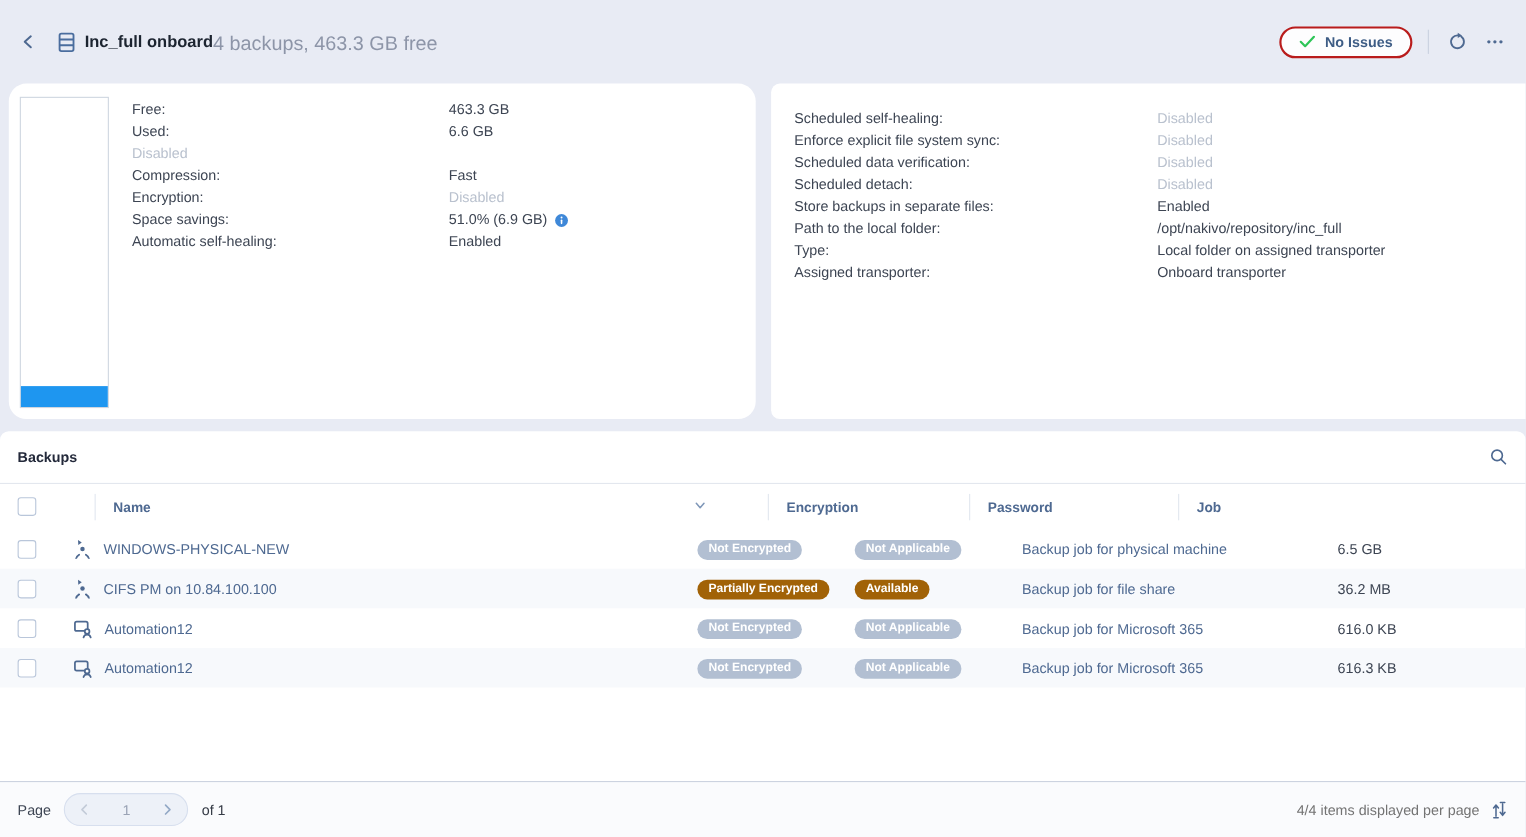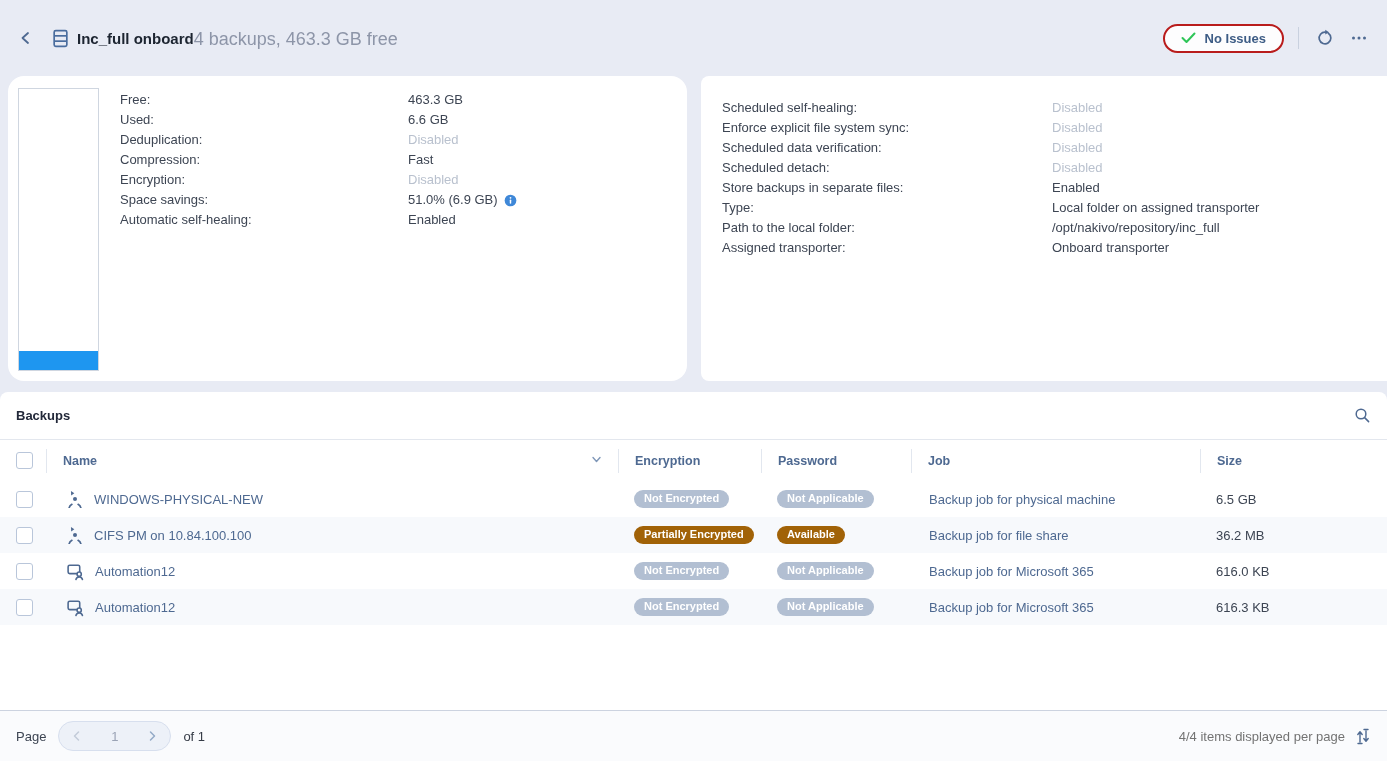--- a/index.html
+++ b/index.html
@@ -38,21 +38,21 @@
   .lbl { color:#3d4553; }
   .val { color:#3d4553; display:flex; align-items:center; gap:6px; }
   .v-muted { color:#b9c1ce; }
   .v-normal { color:#3d4553; }
   
   .panel { margin-top:11px; background:#fff; border-radius:8px 8px 0 0; height:318px; }
   .panel-titlebar { height:48px; display:flex; align-items:center; justify-content:space-between;
     padding:0 16px; border-bottom:1px solid #e3e7ee; }
   .panel-title { font-size:13px; font-weight:bold; color:#23293a; }
   .thead, .trow { display:grid; grid-template-columns:46px 572px 143px 150px 289px 1fr; align-items:center; }
-  .thead { height:41px; }
+  .thead { height:41px;gap:40px; }
   .thead .hcell { height:24px; display:flex; align-items:center; font-size:12.5px; font-weight:bold; color:#4e6991; }
   .thead .hcell.bl { border-left:1px solid #e2e7ef; padding-left:16px; }
   .hcell.c-name { padding-left:20px; position:relative; }
   .sort-chev { position:absolute; right:16px; top:5px; cursor:pointer; }
   .checkbox { width:17px; height:17px; border:1px solid #b9c6da; border-radius:3px; background:#fff; margin-left:16px; cursor:pointer; }
   .trow { height:36px; }
   .trow:nth-child(even) { background:#f7f9fc; }
   .c-name-cell { display:flex; align-items:center; padding-left:20px; gap:10px; }
   .name-link { color:#4e6991; cursor:pointer; }
   .badge { display:inline-block; margin-left:16px; padding:3px 10px 4px; border-radius:10px;
@@ -130,21 +130,20 @@
             <span class="v-normal">463.3 GB</span>
           </span>
         </div>
       <div class="info-row">
           <span class="lbl">Used:</span>
           <span class="val">
             <span class="v-normal">6.6 GB</span>
           </span>
         </div>
       <div class="info-row">
-          <span class="lbl">Deduplication:</span>
           <span class="val">
             <span class="v-muted">Disabled</span>
           </span>
         </div>
       <div class="info-row">
           <span class="lbl">Compression:</span>
           <span class="val">
             <span class="v-normal">Fast</span>
           </span>
         </div>
@@ -200,29 +199,29 @@
             <span class="v-muted">Disabled</span>
           </span>
         </div>
       <div class="info-row">
           <span class="lbl">Store backups in separate files:</span>
           <span class="val">
             <span class="v-normal">Enabled</span>
           </span>
         </div>
       <div class="info-row">
+          <span class="lbl">Path to the local folder:</span>
+          <span class="val">
+            <span class="v-normal">/opt/nakivo/repository/inc_full</span>
+          </span>
+        </div>
+      <div class="info-row">
           <span class="lbl">Type:</span>
           <span class="val">
             <span class="v-normal">Local folder on assigned transporter</span>
-          </span>
-        </div>
-      <div class="info-row">
-          <span class="lbl">Path to the local folder:</span>
-          <span class="val">
-            <span class="v-normal">/opt/nakivo/repository/inc_full</span>
           </span>
         </div>
       <div class="info-row">
           <span class="lbl">Assigned transporter:</span>
           <span class="val">
             <span class="v-normal">Onboard transporter</span>
           </span>
         </div>
     </div>
   </div>

